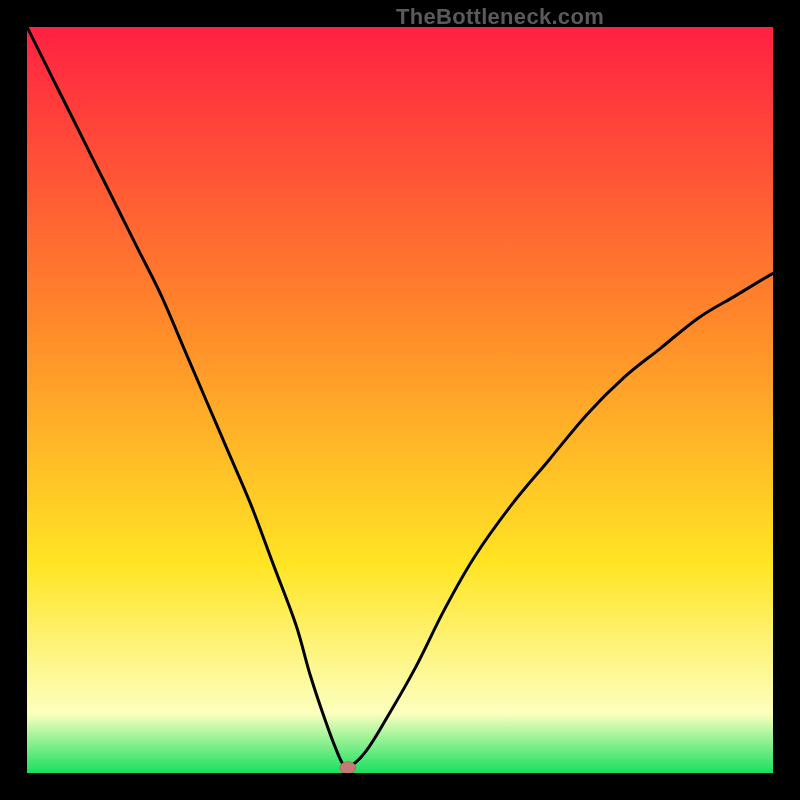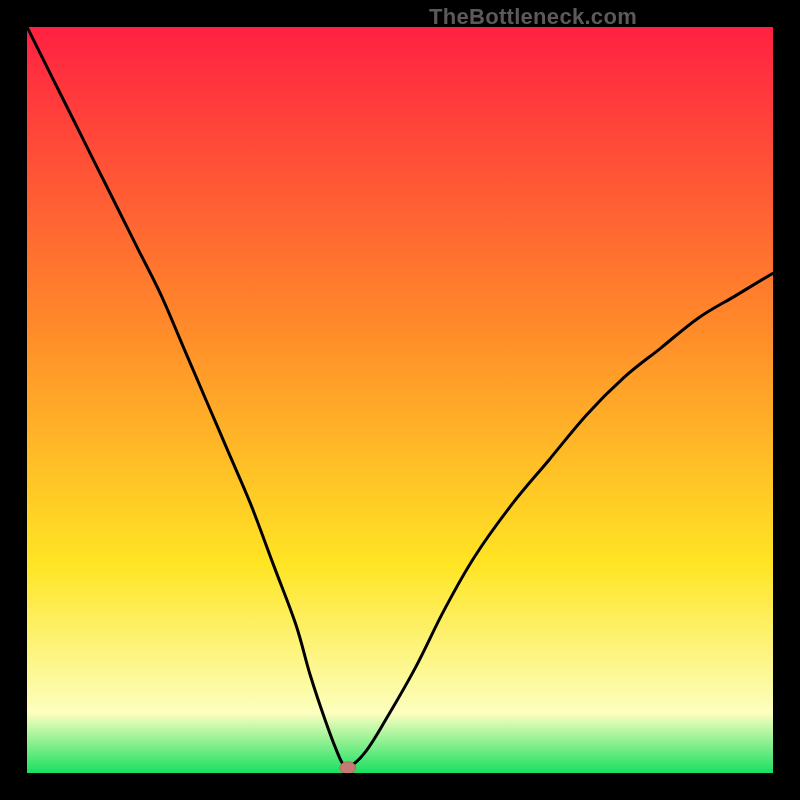--- a/index.html
+++ b/index.html
@@ -9,21 +9,20 @@
     height: 800px;
     overflow: hidden;
     background: #000;
     font-family: Arial, Helvetica, sans-serif;
   }
   .frame {
     position: relative;
     width: 634px;
     height: 800px;
     background: #000;
-    padding-left: 33px;
   }
   .plot {
     position: absolute;
     left: 27px;
     top: 27px;
     width: 746px;
     height: 746px;
     
   }
   .plot svg {

